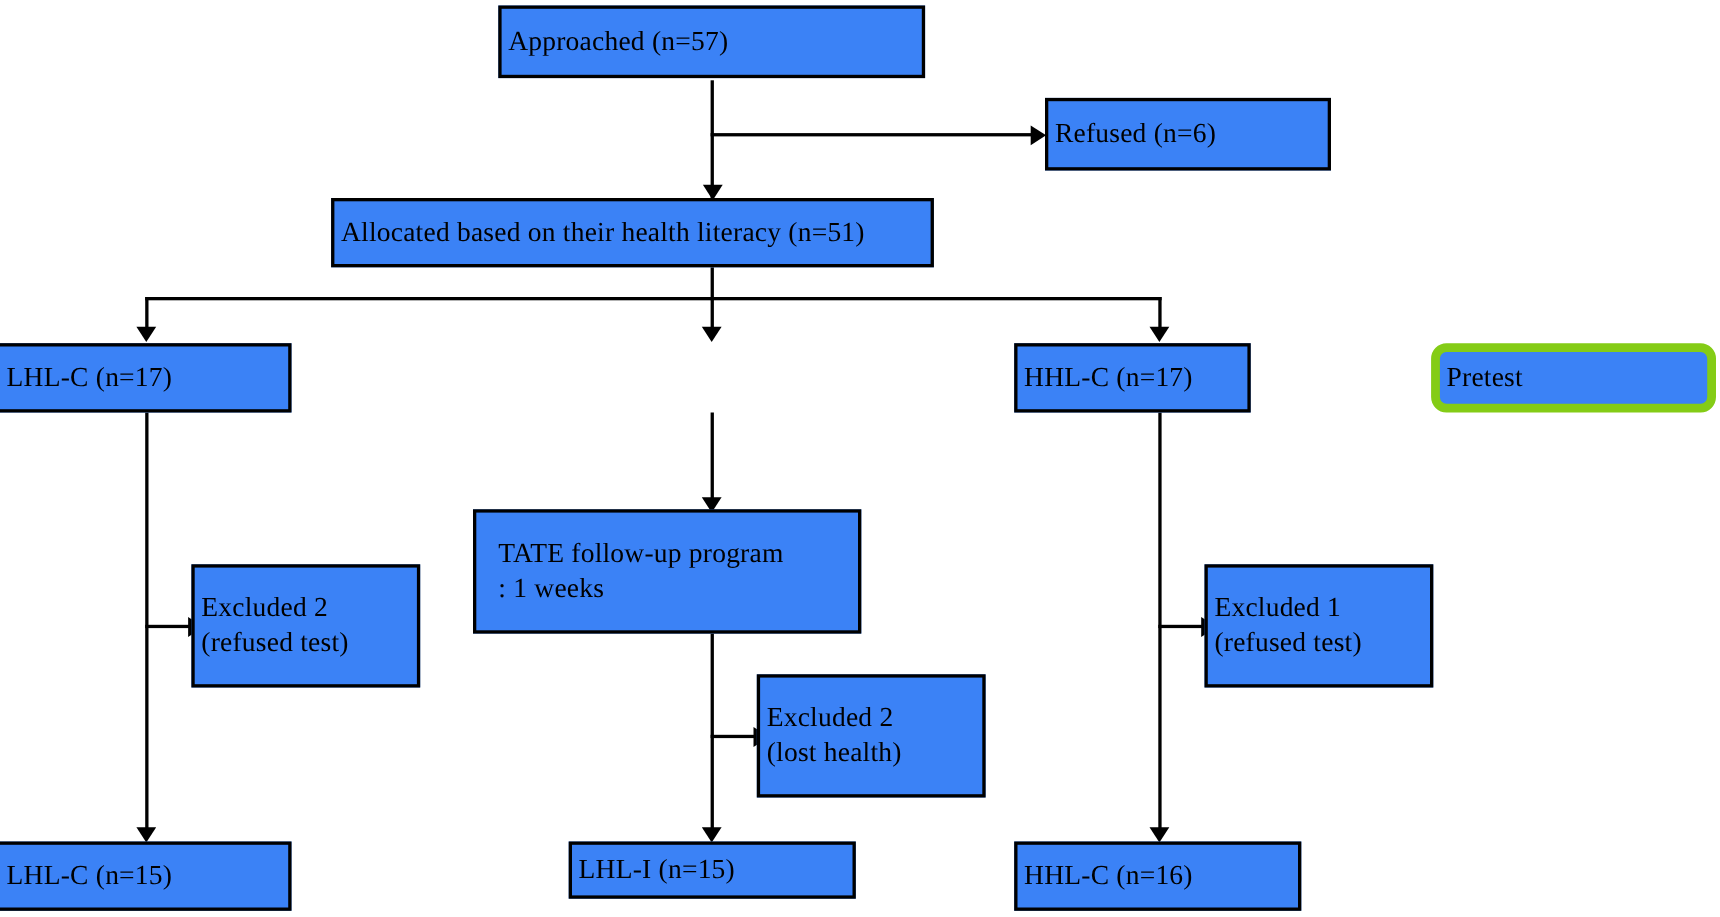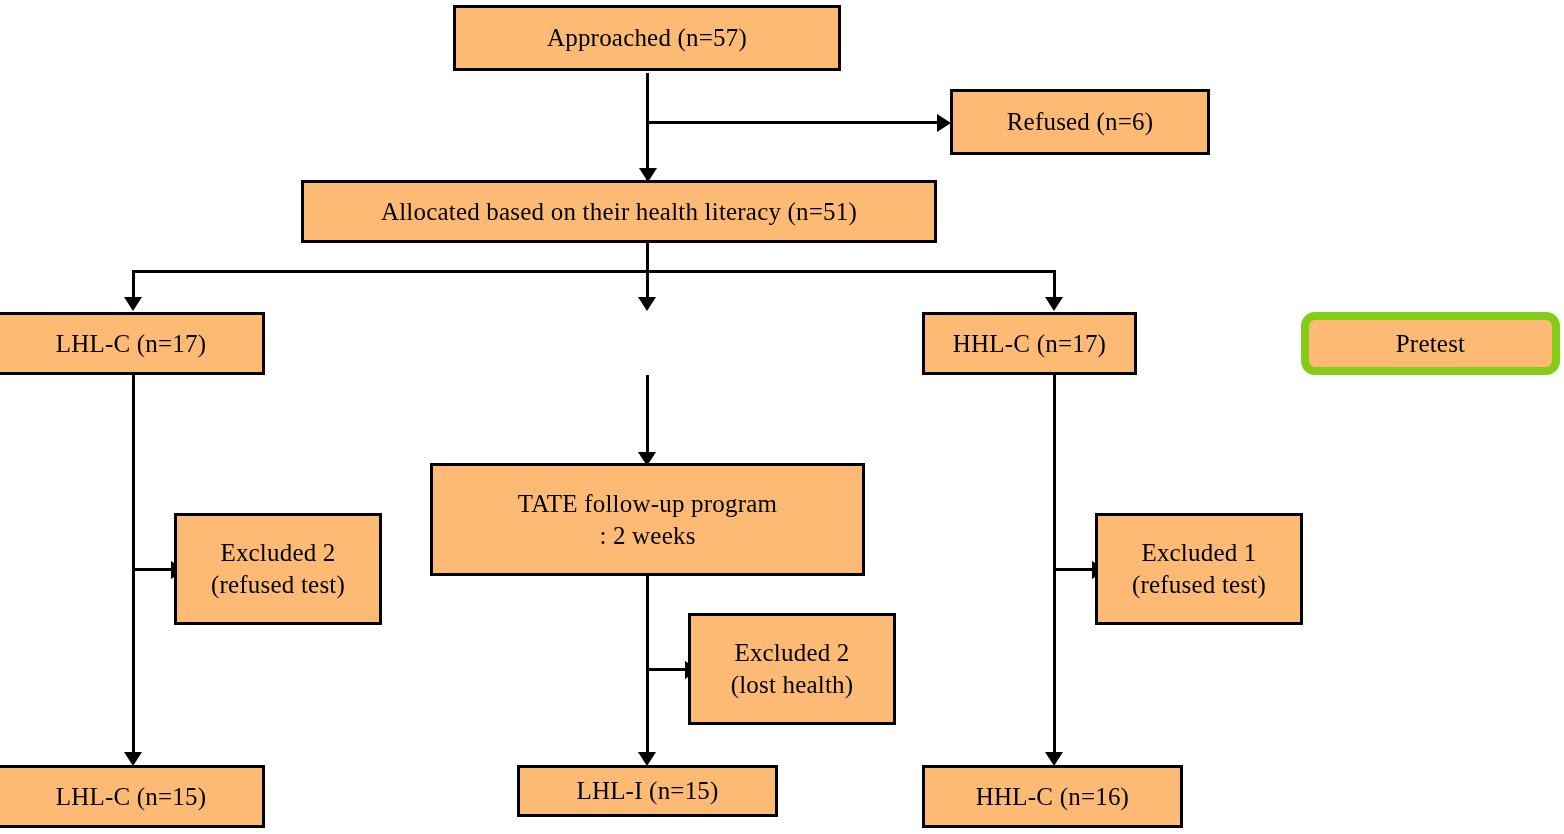--- a/index.html
+++ b/index.html
@@ -14,26 +14,25 @@
   #canvas {
     position: relative;
     width: 1564px;
     height: 834px;
     background: #ffffff;
     overflow: hidden;
   }
   .node {
     position: absolute;
     box-sizing: border-box;
-    background: #fdba74;
+    background: #3b82f6;
     border: 3px solid #000000;
     display: flex;
     align-items: center;
     justify-content: center;
-    text-align: center;
     font-size: 25px;
     line-height: 1.28;
     letter-spacing: 0.2px;
     z-index: 3;
   }
   .node.rounded {
     border: 8px solid #84cc16;
     border-radius: 14px;
   }
   .node .label {
@@ -110,41 +109,41 @@
   <div class="arrow-down" style="left:1045px; top:752px;"></div>
 
   <div class="node" style="left:453px; top:5px; width:388px; height:66px;">
     <span class="label">Approached (n=57)</span>
   </div>
 
   <div class="node" style="left:950px; top:89px; width:260px; height:66px;">
     <span class="label">Refused (n=6)</span>
   </div>
 
-  <div class="node" style="left:301px; top:180px; width:636px; height:63px;">
+  <div class="node" style="left:301px; top:180px; width:548px; height:63px;">
     <span class="label">Allocated based on their health literacy (n=51)</span>
   </div>
 
   <div class="node" style="left:-3px; top:312px; width:268px; height:63px;">
     <span class="label">LHL-C (n=17)</span>
   </div>
 
 
   <div class="node" style="left:922px; top:312px; width:215px; height:63px;">
     <span class="label">HHL-C (n=17)</span>
   </div>
 
   <div class="node rounded" style="left:1301px; top:312px; width:259px; height:63px;">
     <span class="label">Pretest</span>
   </div>
 
-  <div class="node" style="left:430px; top:463px; width:435px; height:113px;">
+  <div class="node" style="left:430px; top:463px; width:353px; height:113px;padding-left:14px;">
     <span class="label">
       <span>TATE follow-up program</span><br>
-      <span>: 2 weeks</span>
+      <span>: 1 weeks</span>
     </span>
   </div>
 
   <div class="node" style="left:174px; top:513px; width:208px; height:112px;">
     <span class="label">
       <span>Excluded 2</span><br>
       <span>(refused test)</span>
     </span>
   </div>
 

